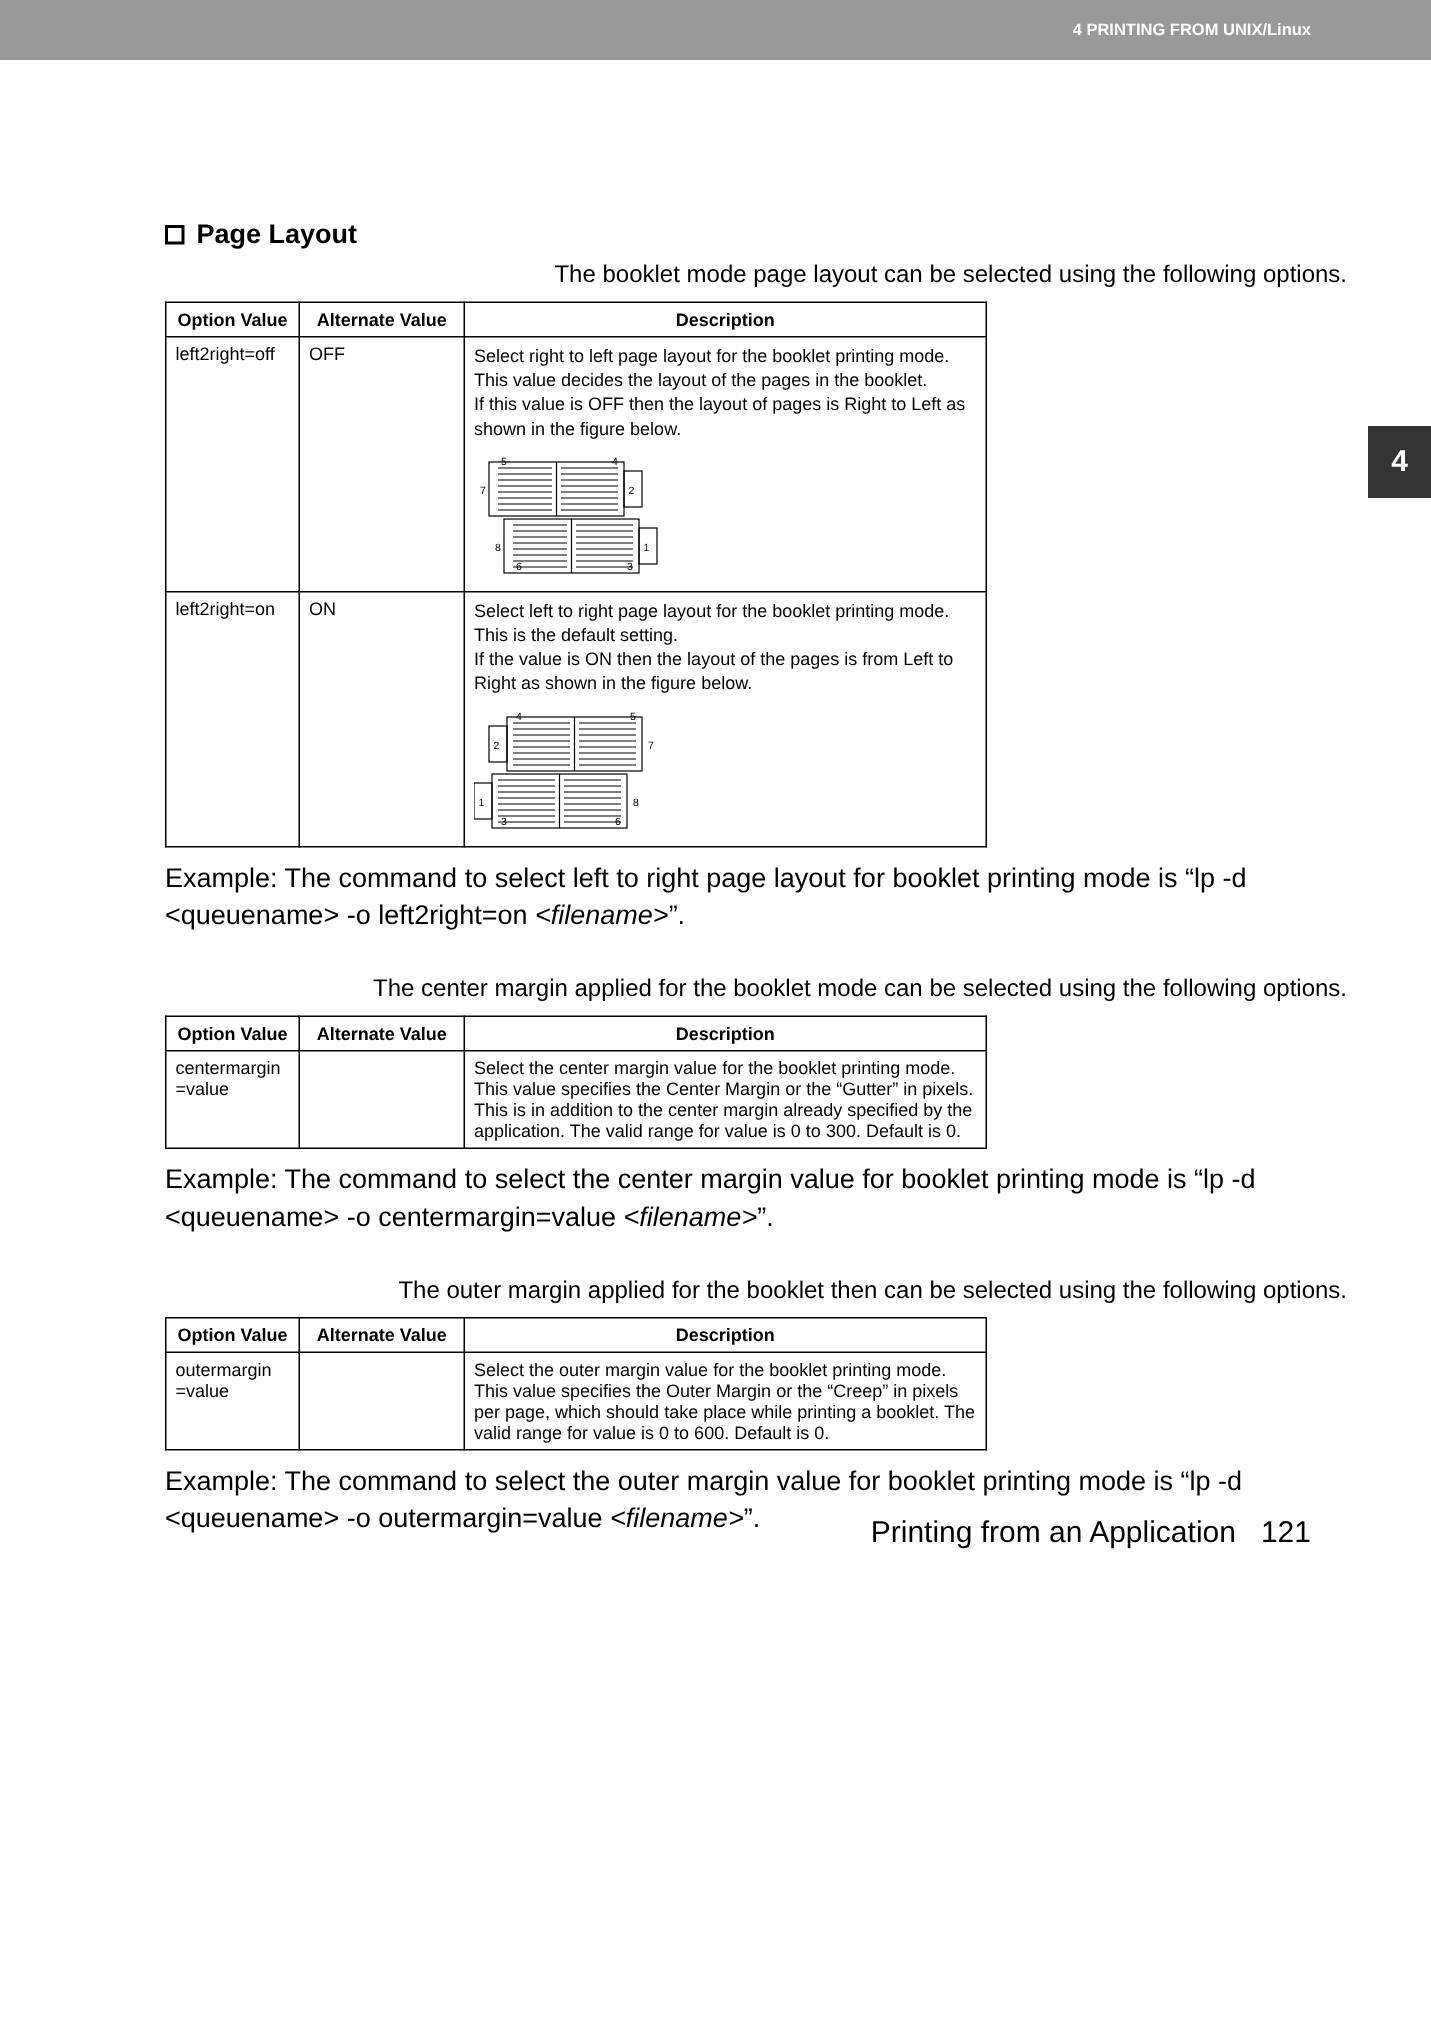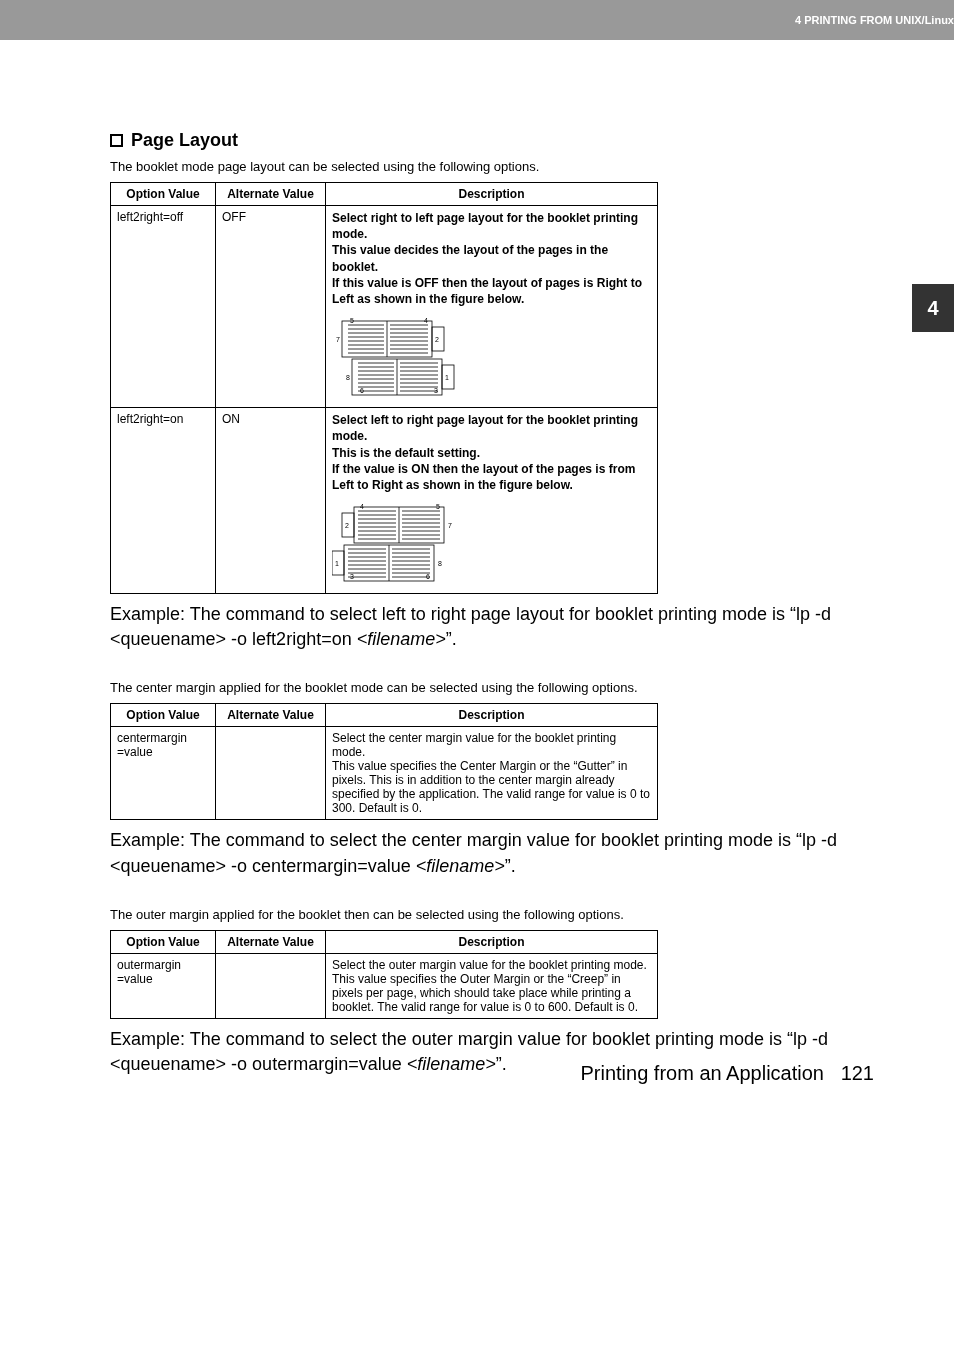--- a/index.html
+++ b/index.html
@@ -1,31 +1,31 @@
 <!DOCTYPE html>
 <html><head>
 <meta charset="utf-8">
 <style>
   * { box-sizing: border-box; margin: 0; padding: 0; }
   body { font-family: Arial, Helvetica, sans-serif; background: #fff; color: #000; width: 954px; position: relative; }
   .top-bar { height: 40px; background: #999; position: relative; }
-  .header-strip { position: absolute; right: 0; top: 0; height: 40px; background: #999; display: flex; align-items: center; }
+  .header-strip { position: absolute; right: 0; top: 0; height: 40px; background: #999; display: flex; align-items: center; padding-right: 80px; }
   .header-strip span { color: #fff; font-size: 11px; font-weight: bold; }
   .side-tab { position: absolute; right: 0; top: 284px; width: 42px; height: 48px; background: #333; color: #fff; display: flex; align-items: center; justify-content: center; font-size: 20px; font-weight: bold; }
-  .page { padding: 90px 56px 40px 110px; }
+  .page { padding: 90px 56px 40px 110px; margin-top: 16px; }
   .section { margin-bottom: 28px; }
   .section-title { font-size: 18px; font-weight: bold; margin-bottom: 8px; }
   .bullet-icon { display: inline-block; width: 13px; height: 13px; border: 2px solid #000; margin-right: 8px; vertical-align: -1px; }
-  .intro { font-size: 13px; margin-bottom: 8px; }
+  .intro { font-size: 16px; margin-bottom: 8px; text-align: right; }
   table.opt { border-collapse: collapse; width: 548px; margin-bottom: 8px; }
   table.opt th, table.opt td { border: 1px solid #000; padding: 4px 6px; vertical-align: top; font-size: 12px; text-align: left; }
   table.opt th { font-weight: bold; text-align: center; }
-  table.opt th.c1, table.opt td.c1 { width: 105px; border-radius: 10px; }
+  table.opt th.c1, table.opt td.c1 { width: 89px; border-radius: 10px; }
   table.opt th.c2, table.opt td.c2 { width: 110px; }
-  .desc-text { margin-bottom: 6px; line-height: 1.35; font-weight: bold; }
+  .desc-text { margin-bottom: 6px; line-height: 1.35; }
   .example { font-size: 18px; line-height: 1.4; }
   .example em { font-style: italic; }
   .booklet-fig { margin-top: 4px; }
   .booklet-fig svg { display: block; }
   .footer { position: absolute; bottom: 60px; right: 80px; font-size: 20px; }
 </style>
 </head>
 <body>
 
 <div class="top-bar">

